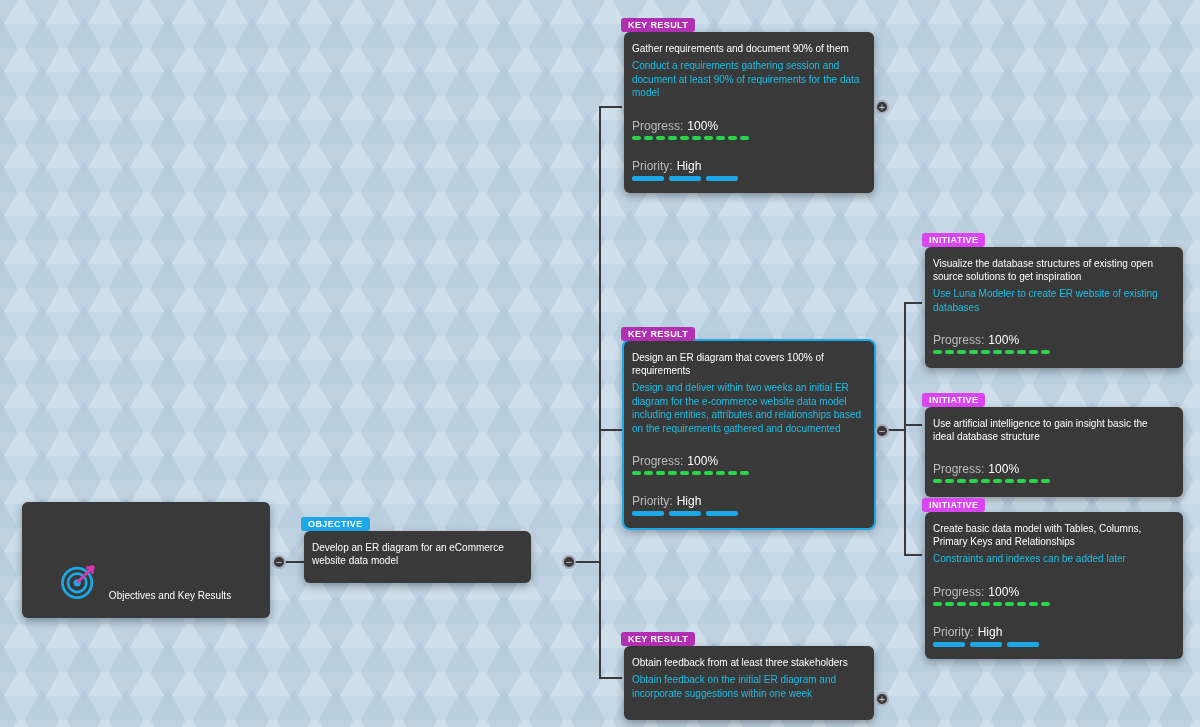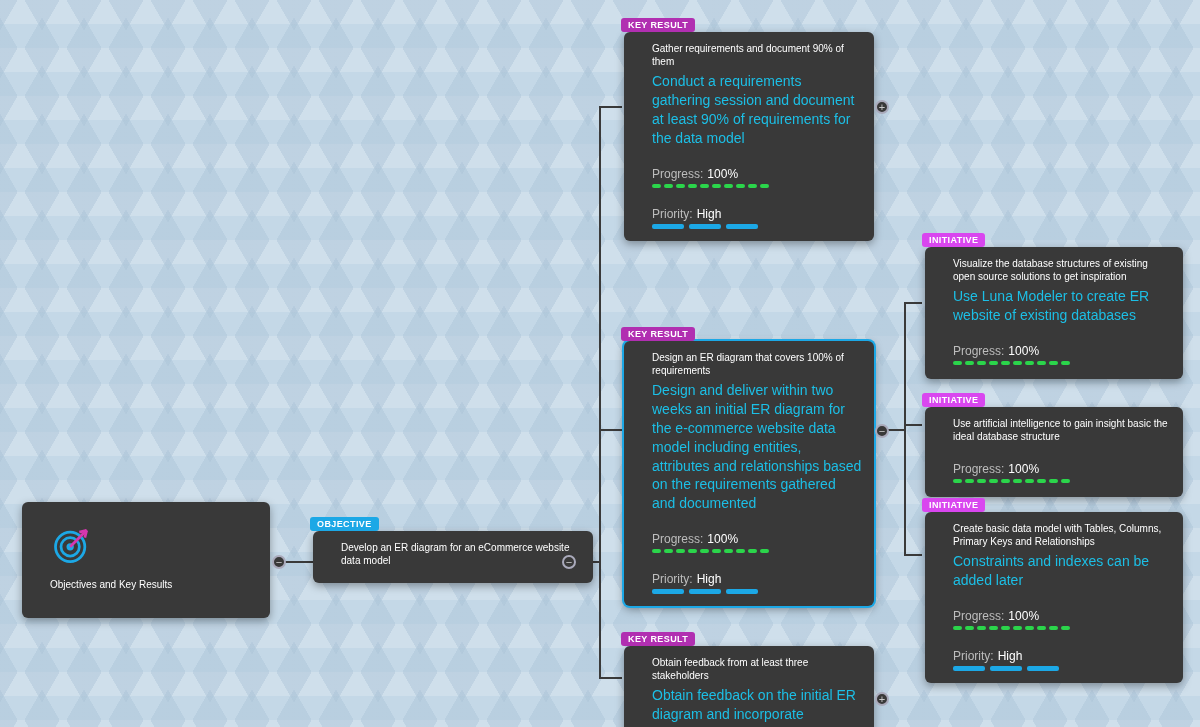--- a/index.html
+++ b/index.html
@@ -8,37 +8,37 @@
   .bg{position:absolute;inset:0;
     background-color:#c4d8e7;
     background-image:
       linear-gradient(60deg, rgba(170,195,215,.45) 25%, transparent 25.5%, transparent 74.5%, rgba(170,195,215,.45) 75%),
       linear-gradient(-60deg, rgba(170,195,215,.45) 25%, transparent 25.5%, transparent 74.5%, rgba(170,195,215,.45) 75%),
       linear-gradient(180deg, rgba(255,255,255,.18) 50%, transparent 50%);
     background-size:42px 48px,42px 48px,42px 48px;
   }
   svg.links{position:absolute;inset:0;width:1200px;height:727px}
   svg.links path{fill:none;stroke:#3a3a3a;stroke-width:2}
-  .node{position:absolute;background:#393939;color:#e9e9e9;border-radius:6px;box-shadow:0 3px 8px rgba(0,0,0,.35);box-sizing:border-box;padding:10px 12px 12px 28px}
+  .node{position:absolute;background:#393939;color:#e9e9e9;border-radius:6px;box-shadow:0 3px 8px rgba(0,0,0,.35);box-sizing:border-box;padding:10px 12px 12px 8px}
   .node .tag{position:absolute;top:-14px;left:-3px;font-size:9px;font-weight:700;letter-spacing:.4px;color:#fff;padding:2px 7px;border-radius:3px}
   .tag.obj{background:#1ca8e6}
   .tag.kr{background:#b12fb1}
   .tag.init{background:#d946ef}
   .node.selected{box-shadow:0 0 0 2px #1ca8e6,0 3px 10px rgba(0,0,0,.4)}
   .title{color:#fff;font-size:10px;line-height:1.3;margin-bottom:4px}
-  .desc{color:#1cbfe6;font-size:14px;line-height:1.35;margin-bottom:8px}
+  .desc{color:#1cbfe6;font-size:10px;line-height:1.35;margin-bottom:8px}
   .meta{color:#c7c7c7;font-size:12px;margin-top:19px}
   .meta .lab{color:#bdbdbd;margin-right:4px}
   .meta .val{color:#fff}
   .pbar{display:flex;gap:3px;margin-top:3px;margin-bottom:2px}
   .pbar span{height:4px;width:9px;border-radius:2px;background:#2bd54b}
   .prbar{display:flex;gap:5px;margin-top:3px}
   .prbar span{height:5px;width:32px;border-radius:2px;background:#1ca8e6}
   .port{position:absolute;width:14px;height:14px;border-radius:50%;background:#393939;border:2px solid #aab;box-sizing:border-box;display:flex;align-items:center;justify-content:center;color:#ccc;font-size:11px;line-height:1}
-  .root{text-align:center;display:flex;flex-direction:column;align-items:flex-start;justify-content:center;gap:8px}
+  .root{text-align:center;display:flex;flex-direction:row;align-items:flex-end;justify-content:center;gap:8px}
   .root svg{width:44px;height:44px}
 </style>
 </head>
 <body>
 
 <div class="canvas">
   <div class="bg"></div>
 
   <svg class="links">
 
@@ -60,21 +60,21 @@
           <circle cx="22" cy="26" r="10" fill="none" stroke="#1ca8e6" stroke-width="3"></circle>
           <circle cx="22" cy="26" r="4" fill="#1ca8e6"></circle>
           <path d="M22 26 L40 8" stroke="#d837b0" stroke-width="3"></path>
           <path d="M40 8 l-2 8 M40 8 l-8 2" stroke="#d837b0" stroke-width="3" fill="none"></path>
         </svg>
     </span>
     <div class="title">Objectives and Key Results</div>
   </div>
   <div class="port" style="left:272px;top:555px">−</div>
 
-  <div class="node" style="left:313px;top:531px;width:280px">
+  <div class="node" style="left:304px;top:531px;width:227px">
     <div class="tag obj">OBJECTIVE</div>
     <div class="title">Develop an ER diagram for an eCommerce website data model</div>
   </div>
   <div class="port" style="left:562px;top:555px">−</div>
 
   <div class="node" style="left:624px;top:32px;width:250px">
     <div class="tag kr">KEY RESULT</div>
     <div class="title">Gather requirements and document 90% of them</div>
     <div class="desc">Conduct a requirements gathering session and document at least 90% of requirements for the data model</div>
     <div class="meta"><span class="lab">Progress:</span><span class="val">100%</span></div>

